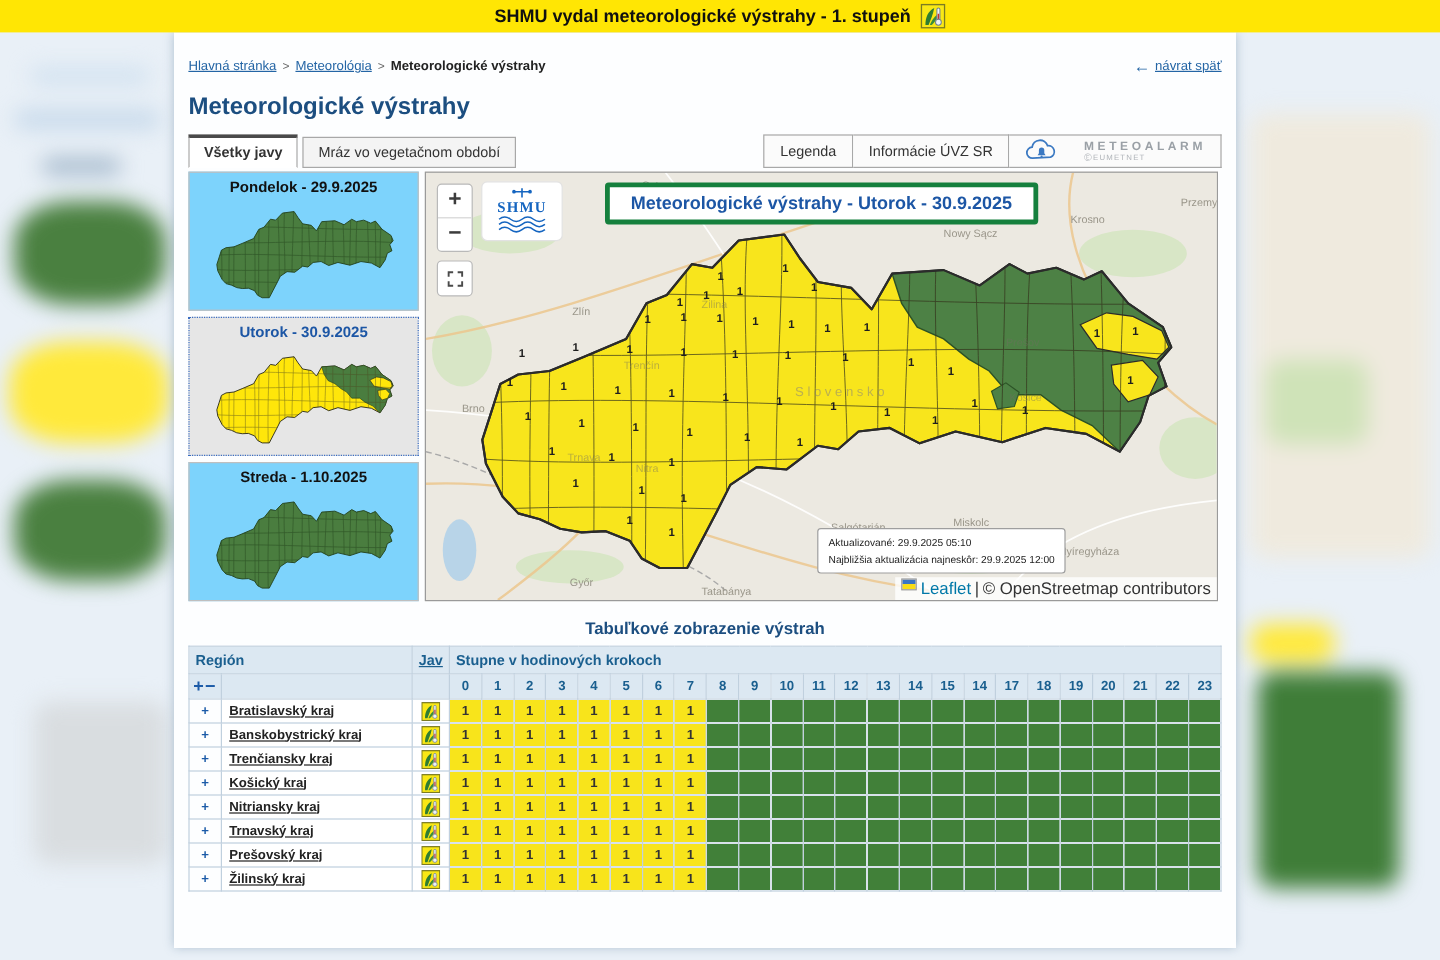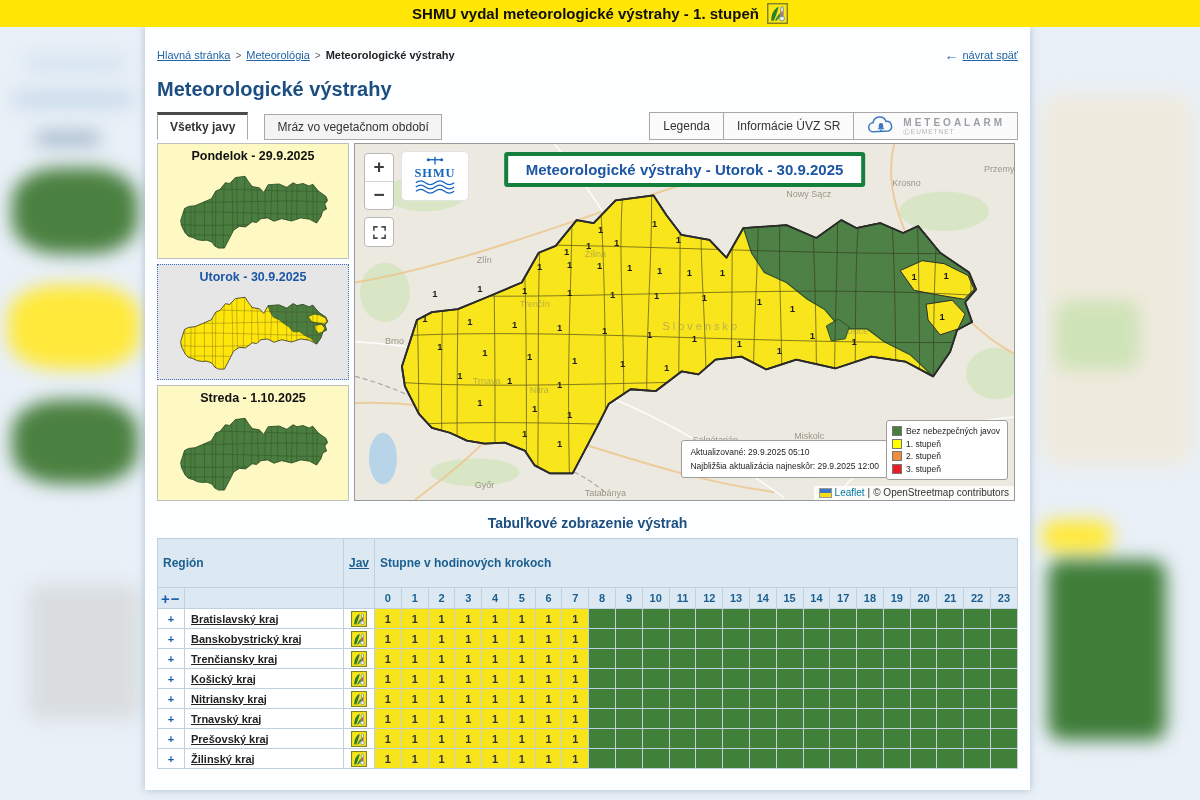--- a/index.html
+++ b/index.html
@@ -28,35 +28,35 @@
   .back-link .arr{font-weight:bold;font-size:14px;color:#2465a5;}
   .back-link a{color:#2465a5;text-decoration:underline;cursor:pointer;}
 
   h1.page-title{font-size:20px;color:#1c4e80;margin:15px 0 12px 0;font-weight:bold;}
 
   
   .tabbar{display:flex;align-items:flex-end;height:27px;}
   .tab{font-size:12px;padding:5px 12px;border:1px solid #a8a8a8;background:#f4f4f4;color:#333;
        cursor:pointer;white-space:nowrap;}
   .tab.active{background:#fff;font-weight:bold;border-top:3px solid #4a4a4a;border-bottom-color:#fff;}
-  .tab + .tab{margin-left:16px;}
+  .tab + .tab{margin-left:4px;}
   .tools{margin-left:auto;display:flex;align-items:stretch;}
   .tool-btn{font-size:12px;color:#333;background:#fbfbfb;border:1px solid #a8a8a8;padding:5px 13px;
             cursor:pointer;display:flex;align-items:center;text-align:center;}
   .tool-btn + .tool-btn{border-left:none;}
   .ma-box{border:1px solid #a8a8a8;border-left:none;background:#fbfbfb;display:flex;align-items:center;
-          gap:7px;padding:2px 12px;cursor:pointer;}
+          gap:20px;padding:2px 12px;cursor:pointer;}
   .ma-txt{display:flex;flex-direction:column;line-height:1.1;}
   .ma-title{font-size:10px;letter-spacing:3px;color:#9aa0a6;font-weight:bold;}
   .ma-sub{font-size:6.5px;letter-spacing:1px;color:#b0b4b9;}
 
   
   .main-row{display:flex;gap:5px;margin-top:3px;}
   .sidebar{width:192px;display:flex;flex-direction:column;gap:5px;}
-  .thumb{height:116px;box-sizing:border-box;border:1px solid #bfbfbf;background:#fef9c3;
+  .thumb{height:116px;box-sizing:border-box;border:1px solid #bfbfbf;background:#7dd3fc;
          text-align:center;padding:3px 2px;cursor:pointer;}
   .thumb.selected{background:#e6e6e6;border:1px dotted #3a6cc0;}
   .thumb-title{font-size:12.5px;font-weight:bold;color:#111;margin:2px 0 0 0;}
   .thumb.selected .thumb-title{color:#1c56a5;}
   .thumb svg{width:180px;height:92px;}
 
   .map-wrap{position:relative;width:661px;height:358px;border:1px solid #9a9a9a;
             box-sizing:border-box;background:#ece9e1;overflow:hidden;}
   .map-svg{position:absolute;inset:0;}
 
@@ -70,22 +70,22 @@
              border-radius:5px;z-index:3;display:flex;align-items:center;justify-content:center;}
   .map-title{position:absolute;left:50%;top:8px;transform:translateX(-50%);background:#fff;border:4px solid #15803d;
              border-radius:3px;padding:5px 18px;font-size:15px;font-weight:bold;color:#1c56a5;
              white-space:nowrap;z-index:3;}
   .map-legend{position:absolute;right:6px;bottom:20px;background:#fff;border:1px solid #9e9e9e;border-radius:3px;
               padding:4px 7px 4px 5px;z-index:3;}
   .lg-item{display:flex;align-items:center;gap:4px;font-size:8.5px;color:#222;line-height:12.5px;}
   .lg-sw{width:10px;height:10px;display:inline-block;border:1px solid #777;box-sizing:border-box;flex:0 0 auto;}
   .update-box{position:absolute;right:126px;bottom:22px;background:#fff;border:1px solid #9e9e9e;border-radius:3px;
               padding:4px 8px;font-size:8.5px;color:#222;line-height:14px;z-index:3;white-space:nowrap;}
-  .attrib{position:absolute;right:0;bottom:0;background:rgba(255,255,255,.8);font-size:10px;color:#333;
-          padding:1px 5px 2px 5px;z-index:3;display:flex;align-items:flex-end;gap:3px;}
+  .attrib{position:absolute;right:0;bottom:0;background:rgba(255,255,255,.8);font-size:14px;color:#333;
+          padding:1px 5px 2px 5px;z-index:3;display:flex;align-items:flex-start;gap:3px;}
   .attrib a{color:#0078a8;text-decoration:none;cursor:pointer;}
   .flag{width:11px;height:8px;display:inline-block;background:linear-gradient(#3a75c4 50%,#f9dd16 50%);border:1px solid #999;}
 
   
   .table-title{text-align:center;font-size:14px;font-weight:bold;color:#1c4e80;margin:14px 0 7px 0;}
   table.wtable{width:861px;border-collapse:collapse;table-layout:fixed;}
   .wtable th,.wtable td{border:1px solid #c0d0de;box-sizing:border-box;overflow:hidden;white-space:nowrap;}
   .wtable th{background:#dce8f2;color:#1a5f8f;font-size:12px;font-weight:bold;text-align:left;padding:3px 5px;height:21px;}
   .wtable th.h-hour{text-align:center;font-size:11px;padding:3px 0;}
   .wtable th.h-expand{font-size:15px;color:#1c5ba8;padding:1px 3px;cursor:pointer;letter-spacing:1px;}
@@ -403,61 +403,41 @@
         </svg>
       </div>
 
       <div class="map-title">Meteorologické výstrahy - Utorok - 30.9.2025</div>
 
       <div class="update-box">
         <div>Aktualizované: 29.9.2025 05:10</div>
         <div>Najbližšia aktualizácia najneskôr: 29.9.2025 12:00</div>
       </div>
 
-      <div class="map-legend">
-        <div>
-            <div class="lg-item">
-              <span class="lg-sw" style="background: rgb(76, 124, 60);"></span>
-              <span>Bez nebezpečných javov</span>
-            </div>
-            <div class="lg-item">
-              <span class="lg-sw" style="background: rgb(255, 255, 0);"></span>
-              <span>1. stupeň</span>
-            </div>
-            <div class="lg-item">
-              <span class="lg-sw" style="background: rgb(239, 140, 62);"></span>
-              <span>2. stupeň</span>
-            </div>
-            <div class="lg-item">
-              <span class="lg-sw" style="background: rgb(236, 28, 36);"></span>
-              <span>3. stupeň</span>
-            </div>
-          </div>
-      </div>
 
       <div class="attrib">
         <span class="flag"></span>
         <a>Leaflet</a>
         <span>|</span>
         <span>© OpenStreetmap contributors</span>
       </div>
     </div>
   </div>
 
   <div class="table-title">Tabuľkové zobrazenie výstrah</div>
   <table class="wtable">
     <colgroup>
       <col style="width:27px">
         <col style="width:159px">
         <col style="width:31px">
     </colgroup>
     <thead>
       <tr>
         <th colspan="2">Región</th>
-        <th style="text-align:center;padding:17px 2px;text-decoration:underline;">Jav</th>
+        <th style="text-align:center;padding:4px 2px;text-decoration:underline;">Jav</th>
         <th colspan="24">Stupne v hodinových krokoch</th>
       </tr>
       <tr>
         <th class="h-expand"><span>+</span><span>−</span></th>
         <th></th>
         <th></th>
       <th class="h-hour">0</th>
           <th class="h-hour">1</th>
           <th class="h-hour">2</th>
           <th class="h-hour">3</th>

